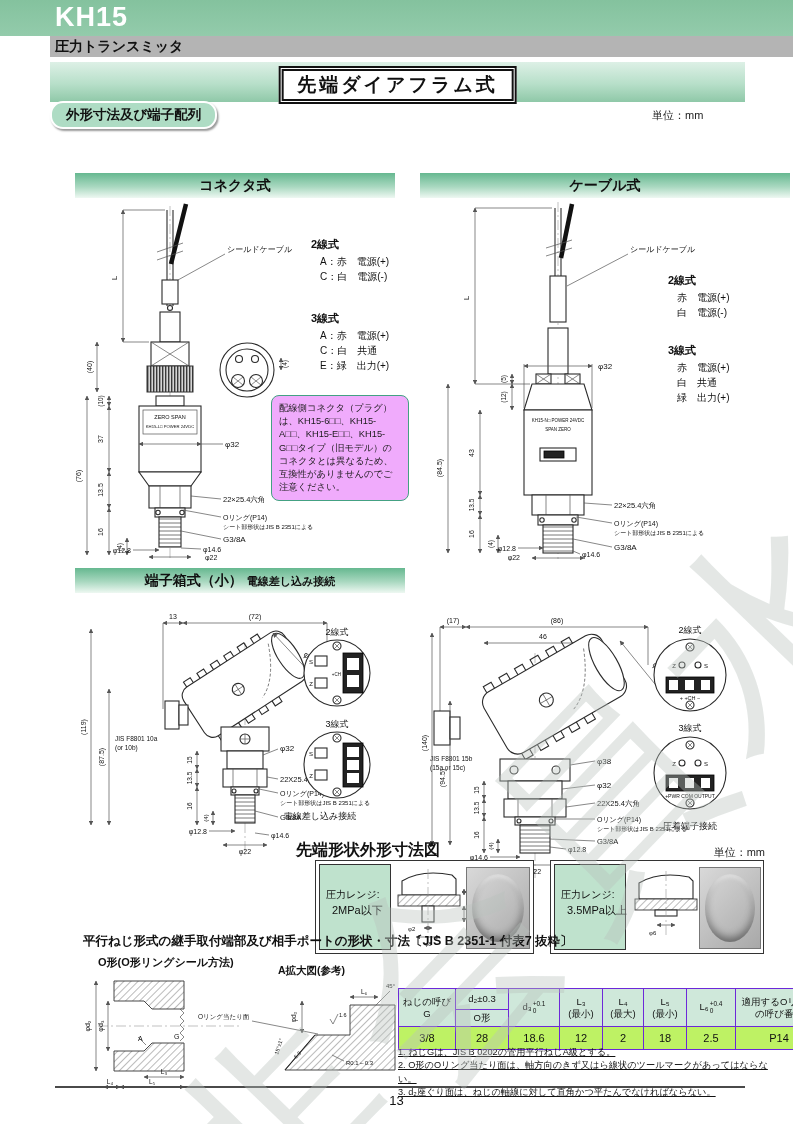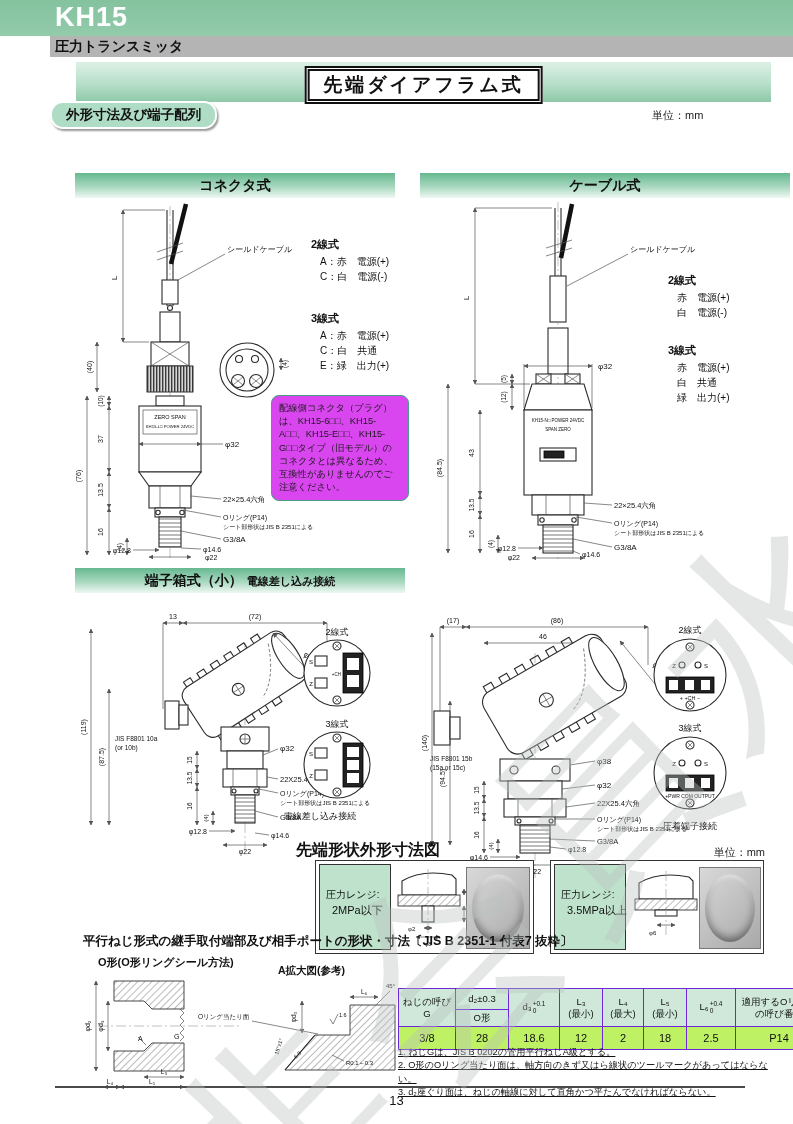--- a/index.html
+++ b/index.html
@@ -4,40 +4,40 @@
 <style>
   html,body{margin:0;padding:0;background:#e9e9e9;}
   body{font-family:"Liberation Sans","DejaVu Sans",sans-serif;color:#111;}
   .page{position:relative;width:793px;height:1124px;background:#fff;margin:0 auto;overflow:hidden;}
   .abs{position:absolute;}
   
   .band-top{position:absolute;left:0;top:0;width:793px;height:36px;background:linear-gradient(180deg,#84c29e,#93cbab);}
   .model{position:absolute;left:55px;top:2px;font-size:27px;font-weight:bold;color:#fff;letter-spacing:1px;}
   .band-gray{position:absolute;left:50px;top:36px;width:743px;height:21px;background:#b4b4b4;}
   .product{position:absolute;left:5px;top:2px;font-size:14px;font-weight:bold;color:#111;}
-  .band-green2{position:absolute;left:50px;top:62px;width:695px;height:40px;background:linear-gradient(180deg,#ddf0e6 0%,#b7dfc9 55%,#8fc8a8 100%);margin-left:26px;}
+  .band-green2{position:absolute;left:50px;top:62px;width:695px;height:40px;background:linear-gradient(180deg,#ddf0e6 0%,#b7dfc9 55%,#8fc8a8 100%);}
   .title-box{position:absolute;left:50%;top:4px;transform:translateX(-50%);background:#fff;border:5px double #111;padding:1px 14px;font-size:19px;font-weight:bold;letter-spacing:3px;white-space:nowrap;}
   .pill{position:absolute;left:50px;top:101px;background:#aedcc4;border:2px solid #fff;border-radius:13px;box-shadow:1.5px 2px 2px #9a9a9a;padding:3px 14px;font-size:13.5px;font-weight:bold;}
   .unit{position:absolute;font-size:11px;color:#222;}
   
   .panel{position:absolute;margin-top:40px;}
   .panel-head{position:absolute;left:0;top:0;width:100%;height:25px;background:linear-gradient(180deg,#66b890 0%,#a9d8c0 55%,#eef8f2 100%);text-align:center;font-weight:bold;font-size:14px;line-height:24px;}
   .panel-head .sub{font-size:11px;font-weight:bold;margin-left:4px;}
   svg.draw{position:absolute;left:0;top:25px;}
   svg text{font-family:"Liberation Sans","DejaVu Sans",sans-serif;fill:#111;}
   .ln{fill:none;stroke:#2b2b2b;stroke-width:1.1;}
   .lnw{fill:#fff;stroke:#2b2b2b;stroke-width:1.1;}
   .dm{fill:none;stroke:#555;stroke-width:0.7;}
   .cl{fill:none;stroke:#999;stroke-width:0.6;stroke-dasharray:10 3 2 3;}
   .dark{fill:#222;stroke:#000;stroke-width:0.8;}
   
   .wire{position:absolute;width:110px;}
   .wt{font-size:11px;font-weight:bold;margin-bottom:2px;}
   .wr{font-size:10px;line-height:15px;padding-left:9px;white-space:pre;}
-  .note-box{position:absolute;background:#d946ef;border:1.5px solid #44a183;border-radius:8px;padding:6px 7px;font-size:9.3px;line-height:1.42;color:#1a1a1a;}
+  .note-box{position:absolute;background:#f0abfc;border:1.5px solid #44a183;border-radius:8px;padding:6px 7px;font-size:9.3px;line-height:1.42;color:#1a1a1a;}
   
   .tip-box{position:absolute;border:1px solid #333;background:#fff;}
   .range{position:absolute;left:3px;top:3px;bottom:3px;width:72px;background:#bfe2cd;border:1px solid #333;font-size:10px;line-height:1.5;padding:22px 4px 16px 6px;box-sizing:border-box;}
   .range .rv{font-size:11px;padding-left:6px;white-space:nowrap;}
   .photo{position:absolute;border:1px solid #777;background:linear-gradient(135deg,#d9d9d9,#a8a8a8);}
   .photo .disc{position:absolute;left:8%;top:8%;width:84%;height:84%;border-radius:50%;background:radial-gradient(circle at 42% 38%,#f2f2f2 0%,#cwhite 20%,#c4c4c4 40%,#8b8b8b 65%,#5f5f5f 100%);box-shadow:inset 0 -4px 8px rgba(0,0,0,.45),inset 0 3px 4px rgba(255,255,255,.7);}
   .heading{position:absolute;font-weight:bold;font-size:16px;}
   .subheading{position:absolute;font-weight:bold;font-size:11px;}
   
   table.spec{position:absolute;border-collapse:collapse;table-layout:fixed;font-size:10px;}

